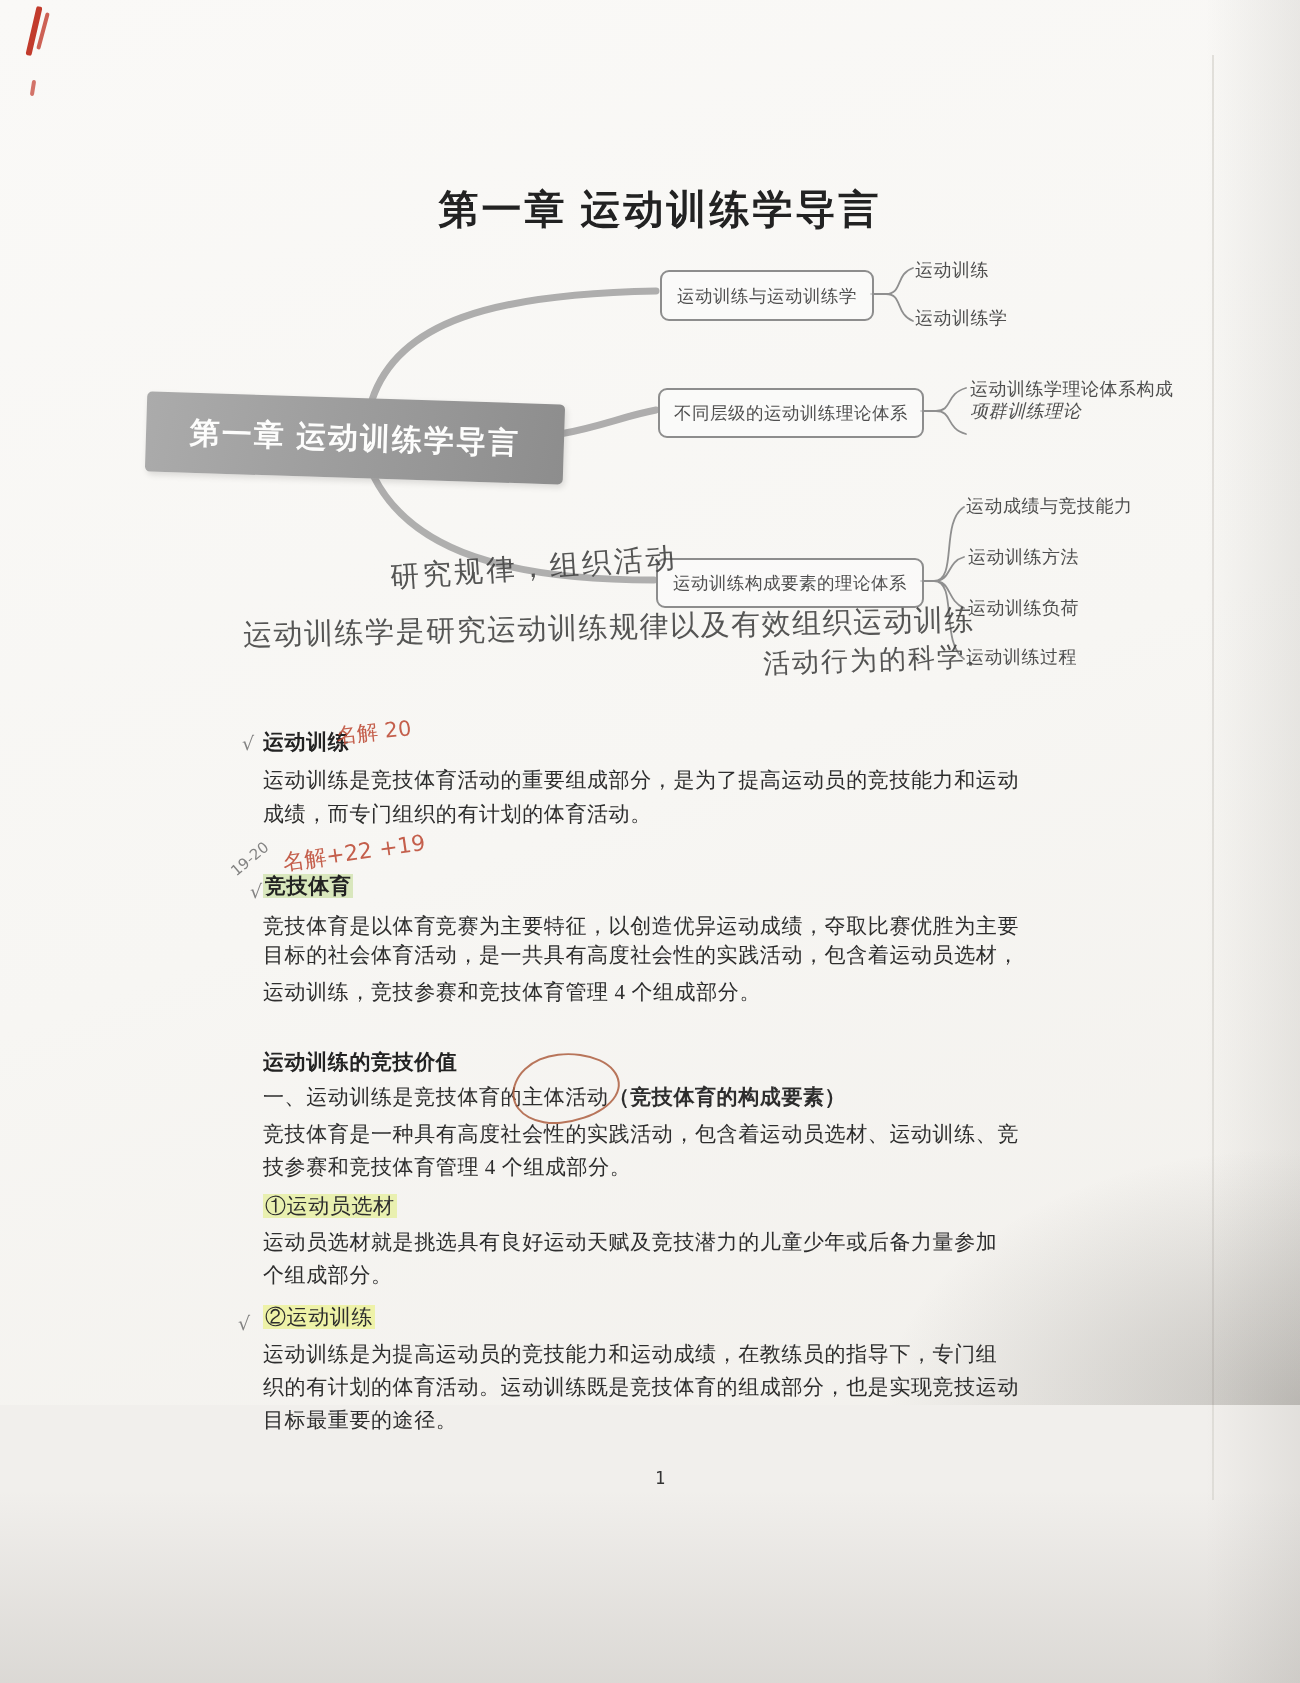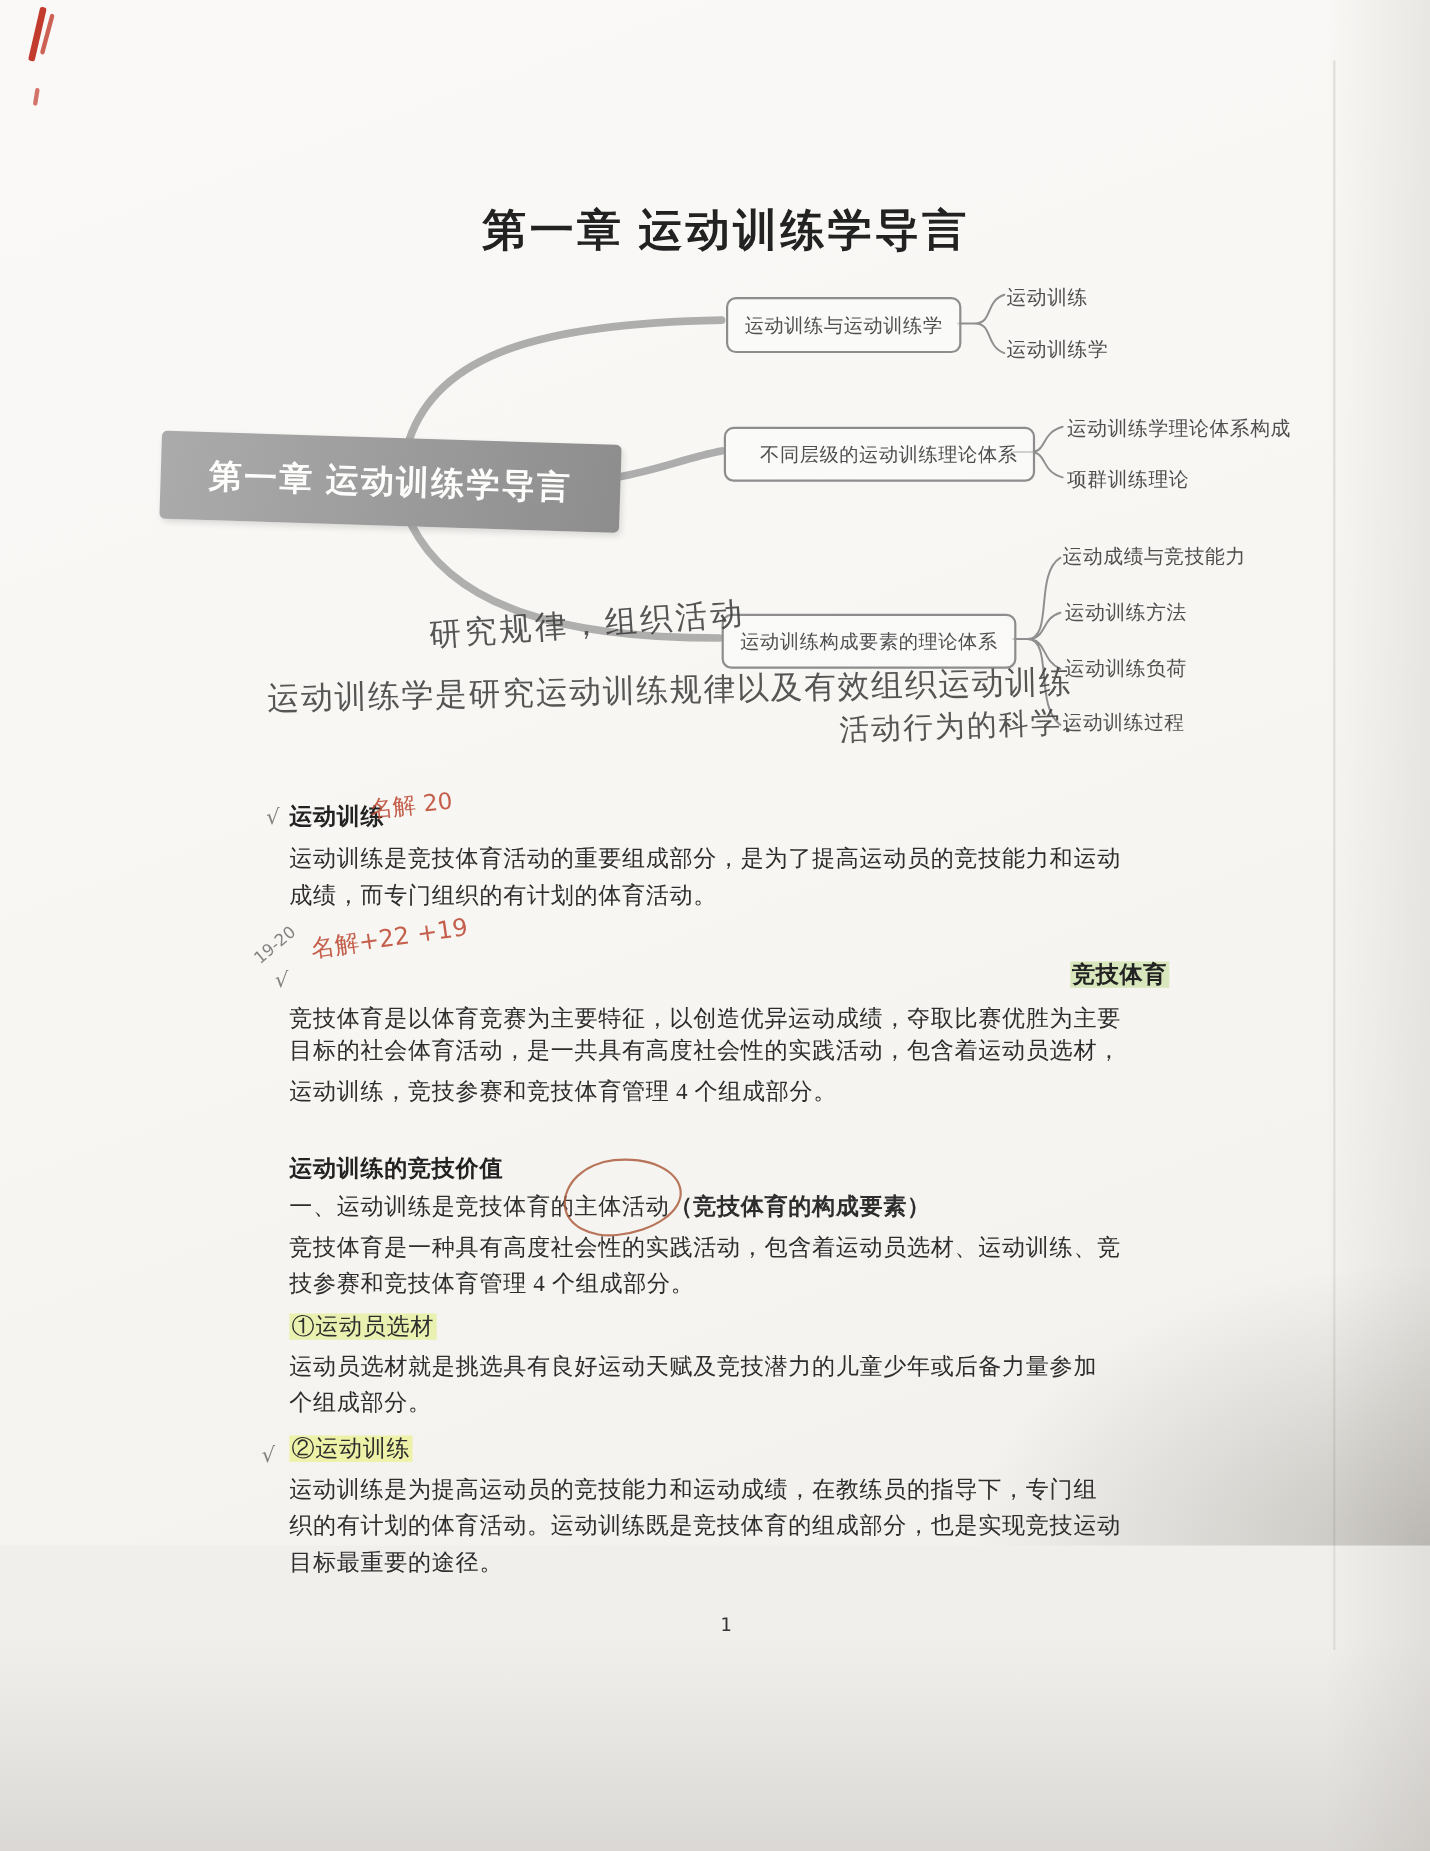--- a/index.html
+++ b/index.html
@@ -113,44 +113,44 @@
       <path d="M 921 581 L 934 581 M 934 581 C 958 581 940 522 964 507 M 934 581 C 952 581 946 562 964 557 M 934 581 C 952 581 946 600 964 608 M 934 581 C 958 581 940 642 964 659"></path>
     </g>
   </svg>
 
   <div class="mm-root">第一章 运动训练学导言</div>
 
   <div class="mm-node" style="left:660px;top:270px;width:210px;height:47px;">运动训练与运动训练学</div>
   <div class="mm-leaf" style="left:915px;top:258px;">运动训练</div>
   <div class="mm-leaf" style="left:915px;top:306px;">运动训练学</div>
 
-  <div class="mm-node" style="left:658px;top:388px;width:262px;height:46px;padding-left:17px;">不同层级的运动训练理论体系</div>
+  <div class="mm-node" style="left:658px;top:388px;width:262px;height:46px;">不同层级的运动训练理论体系</div>
   <div class="mm-leaf" style="left:970px;top:377px;">运动训练学理论体系构成</div>
-  <div class="mm-leaf" style="left:970px;top:424px;">项群训练理论</div>
+  <div class="mm-leaf" style="left:970px;top:399px;font-style:italic;">项群训练理论</div>
 
   <div class="mm-node" style="left:656px;top:558px;width:264px;height:46px;">运动训练构成要素的理论体系</div>
   <div class="mm-leaf" style="left:966px;top:494px;">运动成绩与竞技能力</div>
   <div class="mm-leaf" style="left:968px;top:545px;">运动训练方法</div>
   <div class="mm-leaf" style="left:968px;top:596px;">运动训练负荷</div>
   <div class="mm-leaf" style="left:966px;top:645px;">运动训练过程</div>
 
   <div class="hand" style="left:390px;top:548px;font-size:29px;letter-spacing:3px;transform:rotate(-4deg);">研究规律，组织活动</div>
   <div class="hand" style="left:243px;top:608px;font-size:29px;letter-spacing:1.5px;transform:rotate(-1.2deg);">运动训练学是研究运动训练规律以及有效组织运动训练</div>
   <div class="hand" style="left:763px;top:642px;font-size:27px;letter-spacing:2px;transform:rotate(-2deg);">活动行为的科学.</div>
 
   <div class="hand pencil" style="left:242px;top:732px;font-size:19px;">√</div>
   <div class="bodyline heading" style="top:728px;">运动训练</div>
   <div class="hand hand-red" style="left:336px;top:718px;font-size:21px;transform:rotate(-6deg);">名解 20</div>
   <div class="bodyline" style="top:766px;">运动训练是竞技体育活动的重要组成部分，是为了提高运动员的竞技能力和运动</div>
   <div class="bodyline" style="top:800px;">成绩，而专门组织的有计划的体育活动。</div>
 
   <div class="hand hand-red" style="left:282px;top:838px;font-size:22px;transform:rotate(-8deg);">名解+22 +19</div>
   <div class="hand pencil" style="left:228px;top:850px;font-size:15px;transform:rotate(-40deg);">19-20</div>
   <div class="hand pencil" style="left:250px;top:880px;font-size:19px;">√</div>
-  <div class="bodyline heading" style="top:872px;text-align:right;">
+  <div class="bodyline heading" style="top:872px;">
     <span class="hl-green">竞技体育</span>
   </div>
   <div class="bodyline" style="top:912px;">竞技体育是以体育竞赛为主要特征，以创造优异运动成绩，夺取比赛优胜为主要</div>
   <div class="bodyline" style="top:941px;">目标的社会体育活动，是一共具有高度社会性的实践活动，包含着运动员选材，</div>
   <div class="bodyline" style="top:978px;">运动训练，竞技参赛和竞技体育管理 4 个组成部分。</div>
 
   <div class="bodyline heading" style="top:1048px;">运动训练的竞技价值</div>
   <div class="bodyline" style="top:1083px;">
     <span>一、运动训练是竞技体育的</span><span class="circled">主体活动</span><span class="bold-inline">（竞技体育的构成要素）</span>
   </div>

